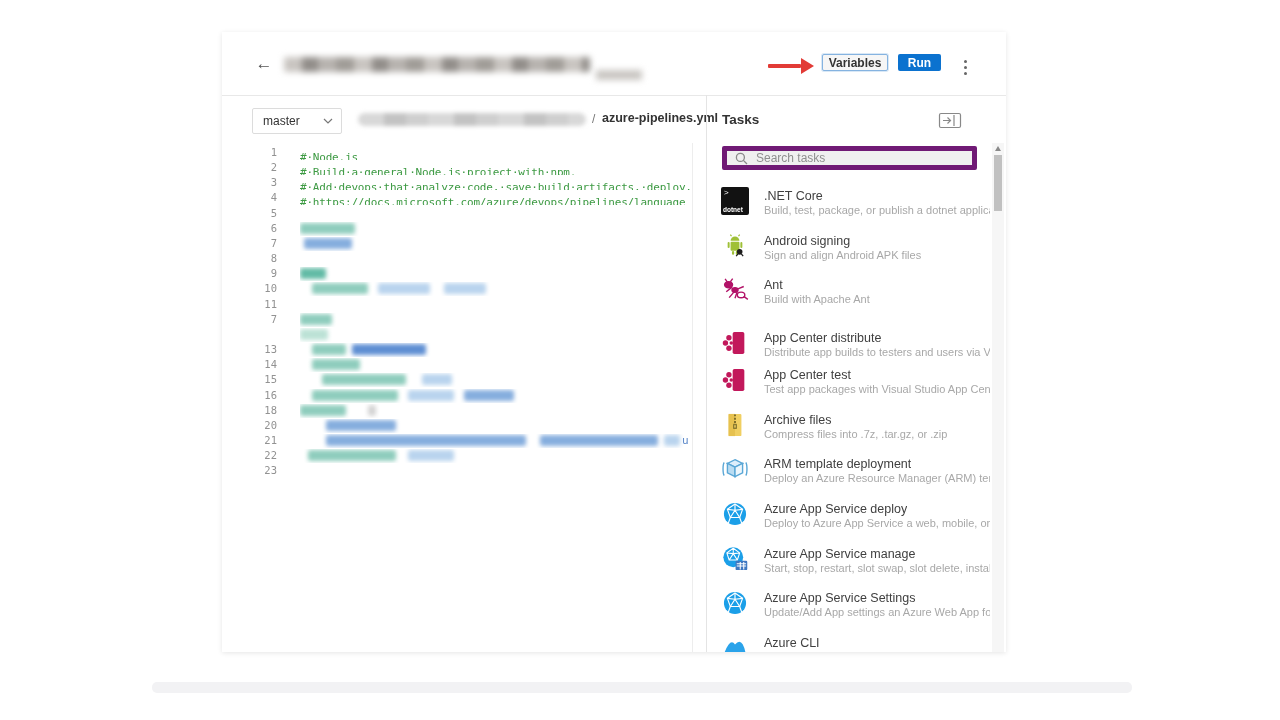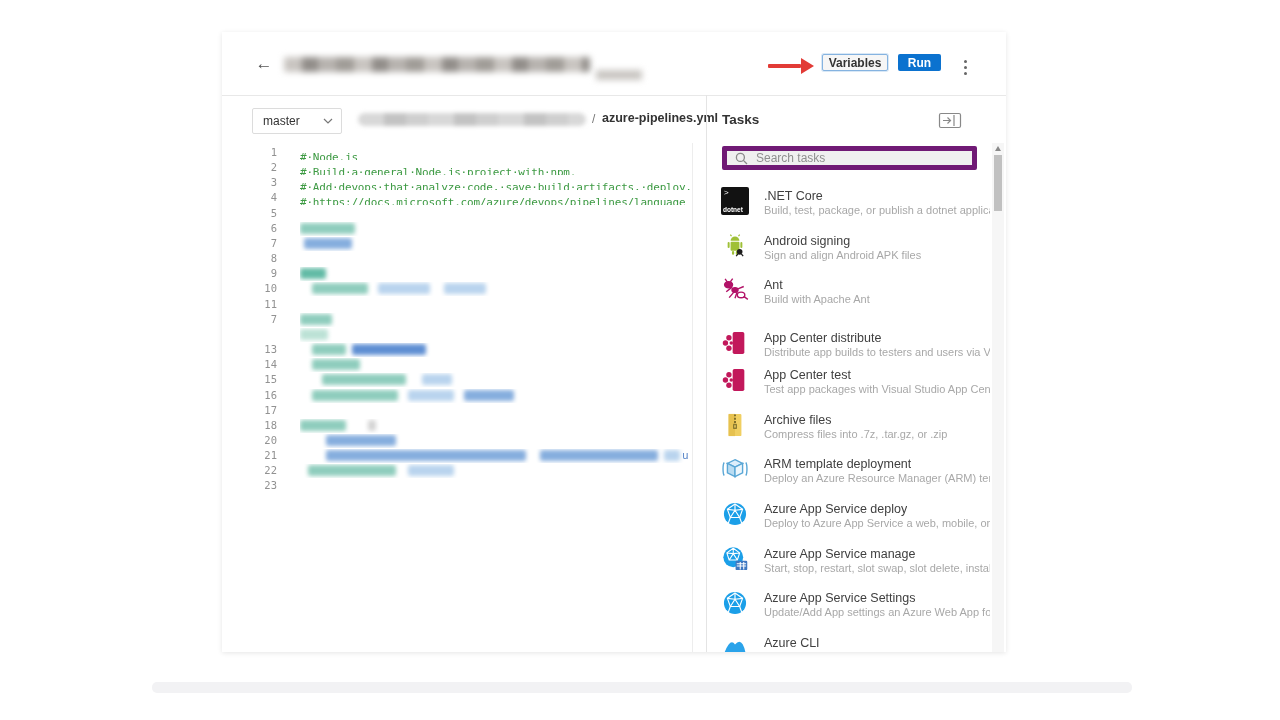--- a/index.html
+++ b/index.html
@@ -120,21 +120,20 @@
         <div class="crow"><span class="ln">8</span><div class="cline"></div></div>
         <div class="crow"><span class="ln">9</span><div class="cline"><span class="blk tealD" style="left: 0px; width: 26px;"></span></div></div>
         <div class="crow"><span class="ln">10</span><div class="cline"><span class="blk teal" style="left: 12px; width: 56px;"></span><span class="blk blueL" style="left: 78px; width: 52px;"></span><span class="blk blueL" style="left: 144px; width: 42px;"></span></div></div>
         <div class="crow"><span class="ln">11</span><div class="cline"></div></div>
         <div class="crow"><span class="ln">7</span><div class="cline"><span class="blk teal" style="left: 0px; width: 32px;"></span></div></div>
         <div class="crow"><span class="ln"></span><div class="cline"><span class="blk tealL" style="left: 0px; width: 28px;"></span></div></div>
         <div class="crow"><span class="ln">13</span><div class="cline"><span class="blk teal" style="left: 12px; width: 34px;"></span><span class="blk blueD" style="left: 52px; width: 74px;"></span></div></div>
         <div class="crow"><span class="ln">14</span><div class="cline"><span class="blk teal" style="left: 12px; width: 48px;"></span></div></div>
         <div class="crow"><span class="ln">15</span><div class="cline"><span class="blk teal" style="left: 22px; width: 84px;"></span><span class="blk blueL" style="left: 122px; width: 30px;"></span></div></div>
         <div class="crow"><span class="ln">16</span><div class="cline"><span class="blk teal" style="left: 12px; width: 86px;"></span><span class="blk blueL" style="left: 108px; width: 46px;"></span><span class="blk blueM" style="left: 164px; width: 50px;"></span></div></div>
-        <div class="crow"><span class="ln">17</span><div class="cline"></div></div>
         <div class="crow"><span class="ln">18</span><div class="cline"><span class="blk teal" style="left: 0px; width: 46px;"></span><span class="blk gray" style="left: 68px; width: 8px;"></span></div></div>
         <div class="crow"><span class="ln">20</span><div class="cline"><span class="blk blueM" style="left: 26px; width: 70px;"></span></div></div>
         <div class="crow"><span class="ln">21</span><div class="cline"><span class="blk blueM" style="left: 26px; width: 200px;"></span><span class="blk blueM" style="left: 240px; width: 118px;"></span><span class="blk blueL" style="left: 364px; width: 16px;"></span><span class="tail" style="left: 382px;">url</span></div></div>
         <div class="crow"><span class="ln">22</span><div class="cline"><span class="blk teal" style="left: 8px; width: 88px;"></span><span class="blk blueL" style="left: 108px; width: 46px;"></span></div></div>
         <div class="crow"><span class="ln">23</span><div class="cline"></div></div>
       </div>
     <div class="vline editor-edge"></div>
     <div class="vline panel-div"></div>
 
     <div class="tasks-title">Tasks</div>

